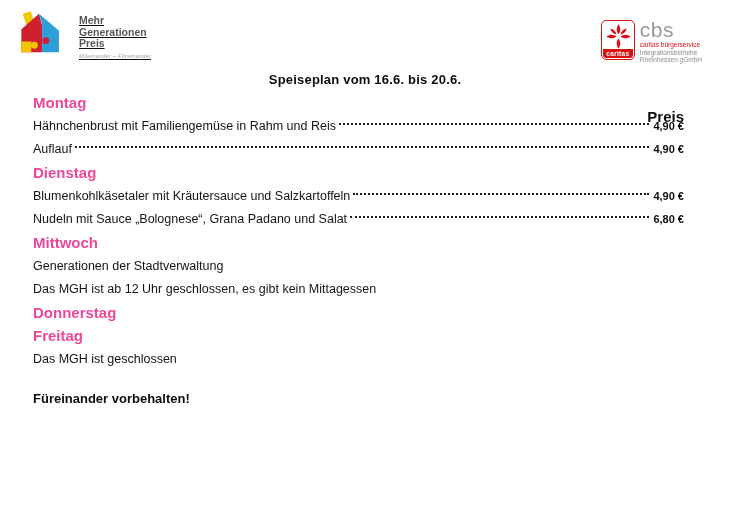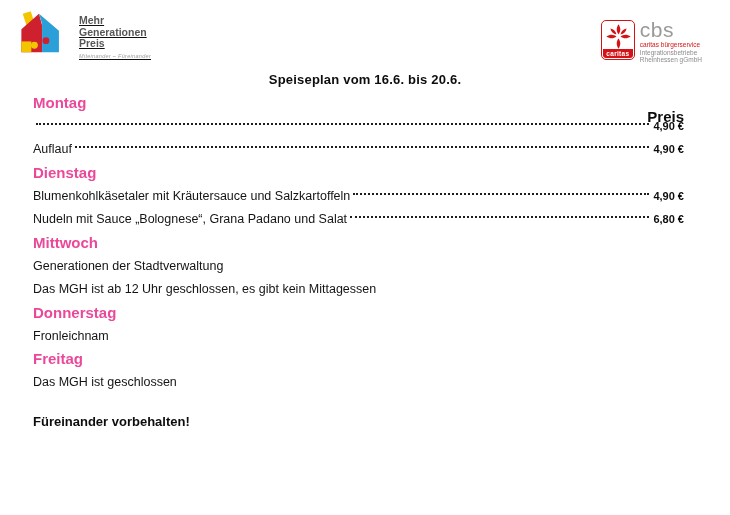--- a/index.html
+++ b/index.html
@@ -98,20 +98,21 @@
 
 <div class="menu">
 
   <div class="line day-row">
     <span class="day">Montag</span>
     <span class="flex-spacer"></span>
     <span class="price-header">Preis</span>
   </div>
 
   <div class="line item">
+    <span class="dish">Hähnchenbrust mit Familiengemüse in Rahm und Reis</span>
     <span class="leader"></span>
     <span class="price">4,90 €</span>
   </div>
 
   <div class="line item">
     <span class="dish">Auflauf</span>
     <span class="leader"></span>
     <span class="price">4,90 €</span>
   </div>
 
@@ -140,23 +141,20 @@
   </div>
 
   <div class="line plain">
     <span class="dish">Das MGH ist ab 12 Uhr geschlossen, es gibt kein Mittagessen</span>
   </div>
 
   <div class="line day-row">
     <span class="day">Donnerstag</span>
   </div>
 
-  <div class="line plain">
-    <span class="dish">Fronleichnam</span>
-  </div>
 
   <div class="line day-row">
     <span class="day">Freitag</span>
   </div>
 
   <div class="line plain">
     <span class="dish">Das MGH ist geschlossen</span>
   </div>
 
   <div class="gap"></div>

